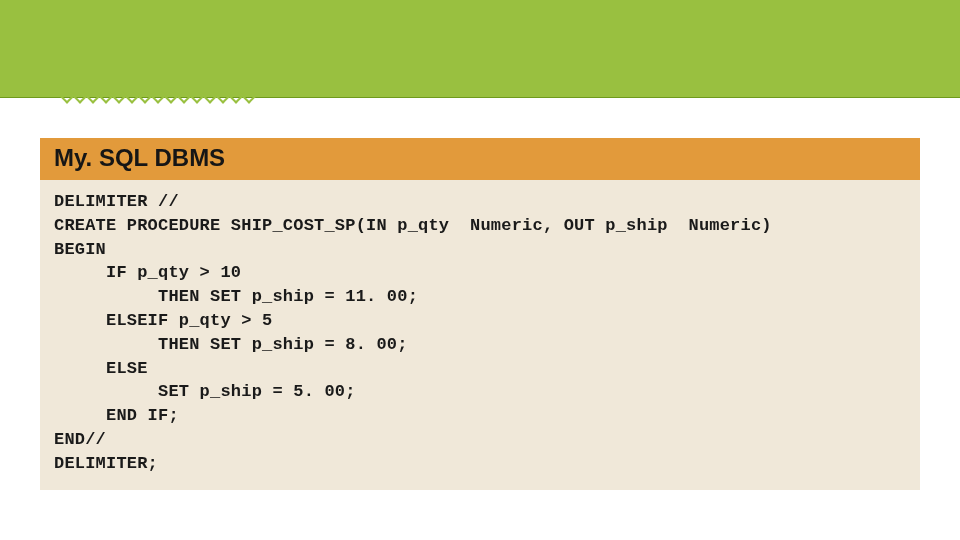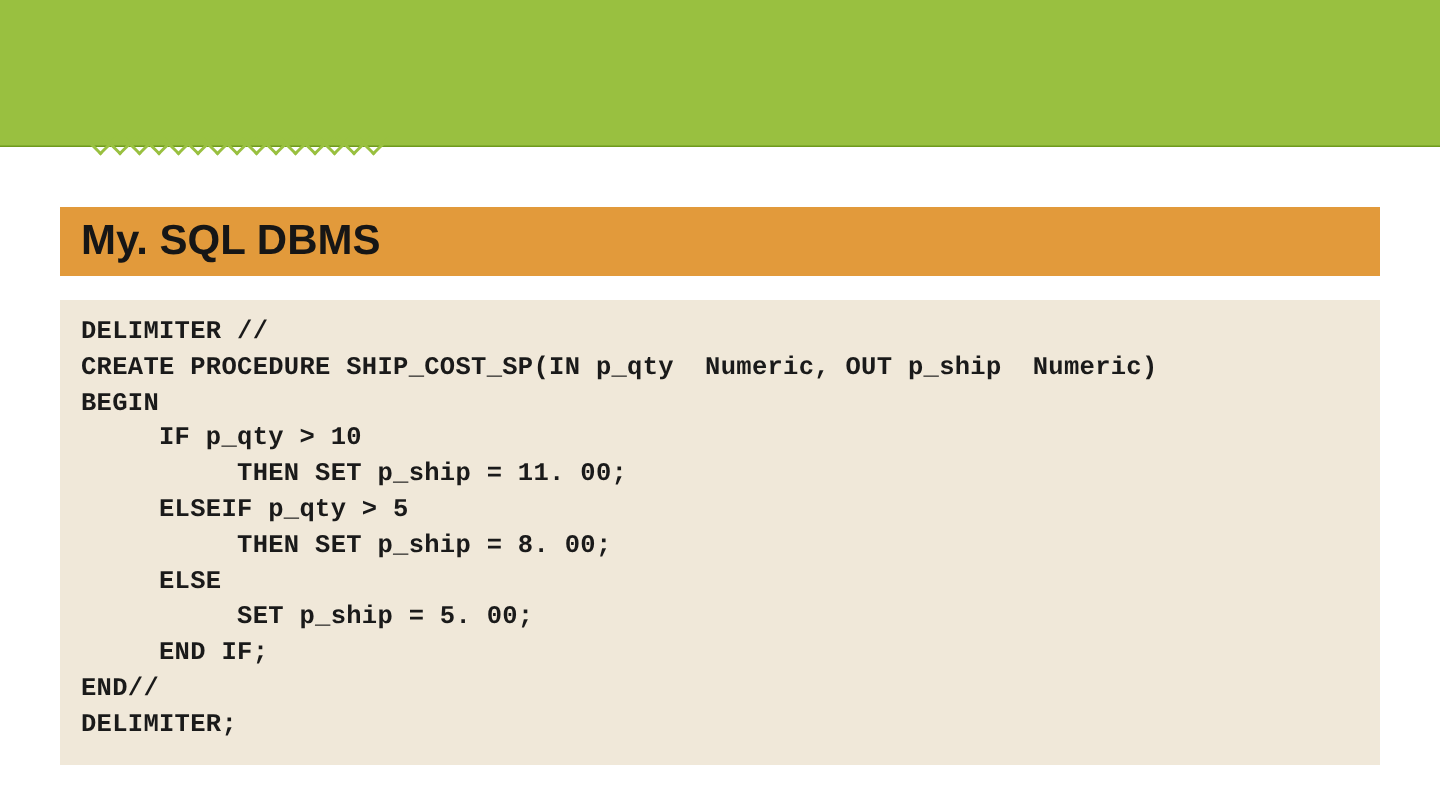--- a/index.html
+++ b/index.html
@@ -41,26 +41,26 @@
     border-right: 2px solid #99c040;
     border-bottom: 2px solid #99c040;
     transform: rotate(45deg);
     margin-right: -5px;
     margin-top: -9px;
   }
   .subheader {
     margin: 40px 40px 0 40px;
     background: #e29a3b;
     color: #161616;
-    font-size: 28px;
+    font-size: 24px;
     font-weight: bold;
     padding: 6px 14px 8px 14px;
   }
   .code-block {
-    margin: 16px 40px 0 40px;
+    margin: 0 40px 0 40px;
     background: #f0e8d9;
     padding: 10px 14px 14px 14px;
     font-family: "Courier New", Courier, monospace;
     font-size: 17px;
     font-weight: bold;
     color: #1a1a1a;
     white-space: pre;
     line-height: 1.4;
     letter-spacing: 0.2px;
   }

